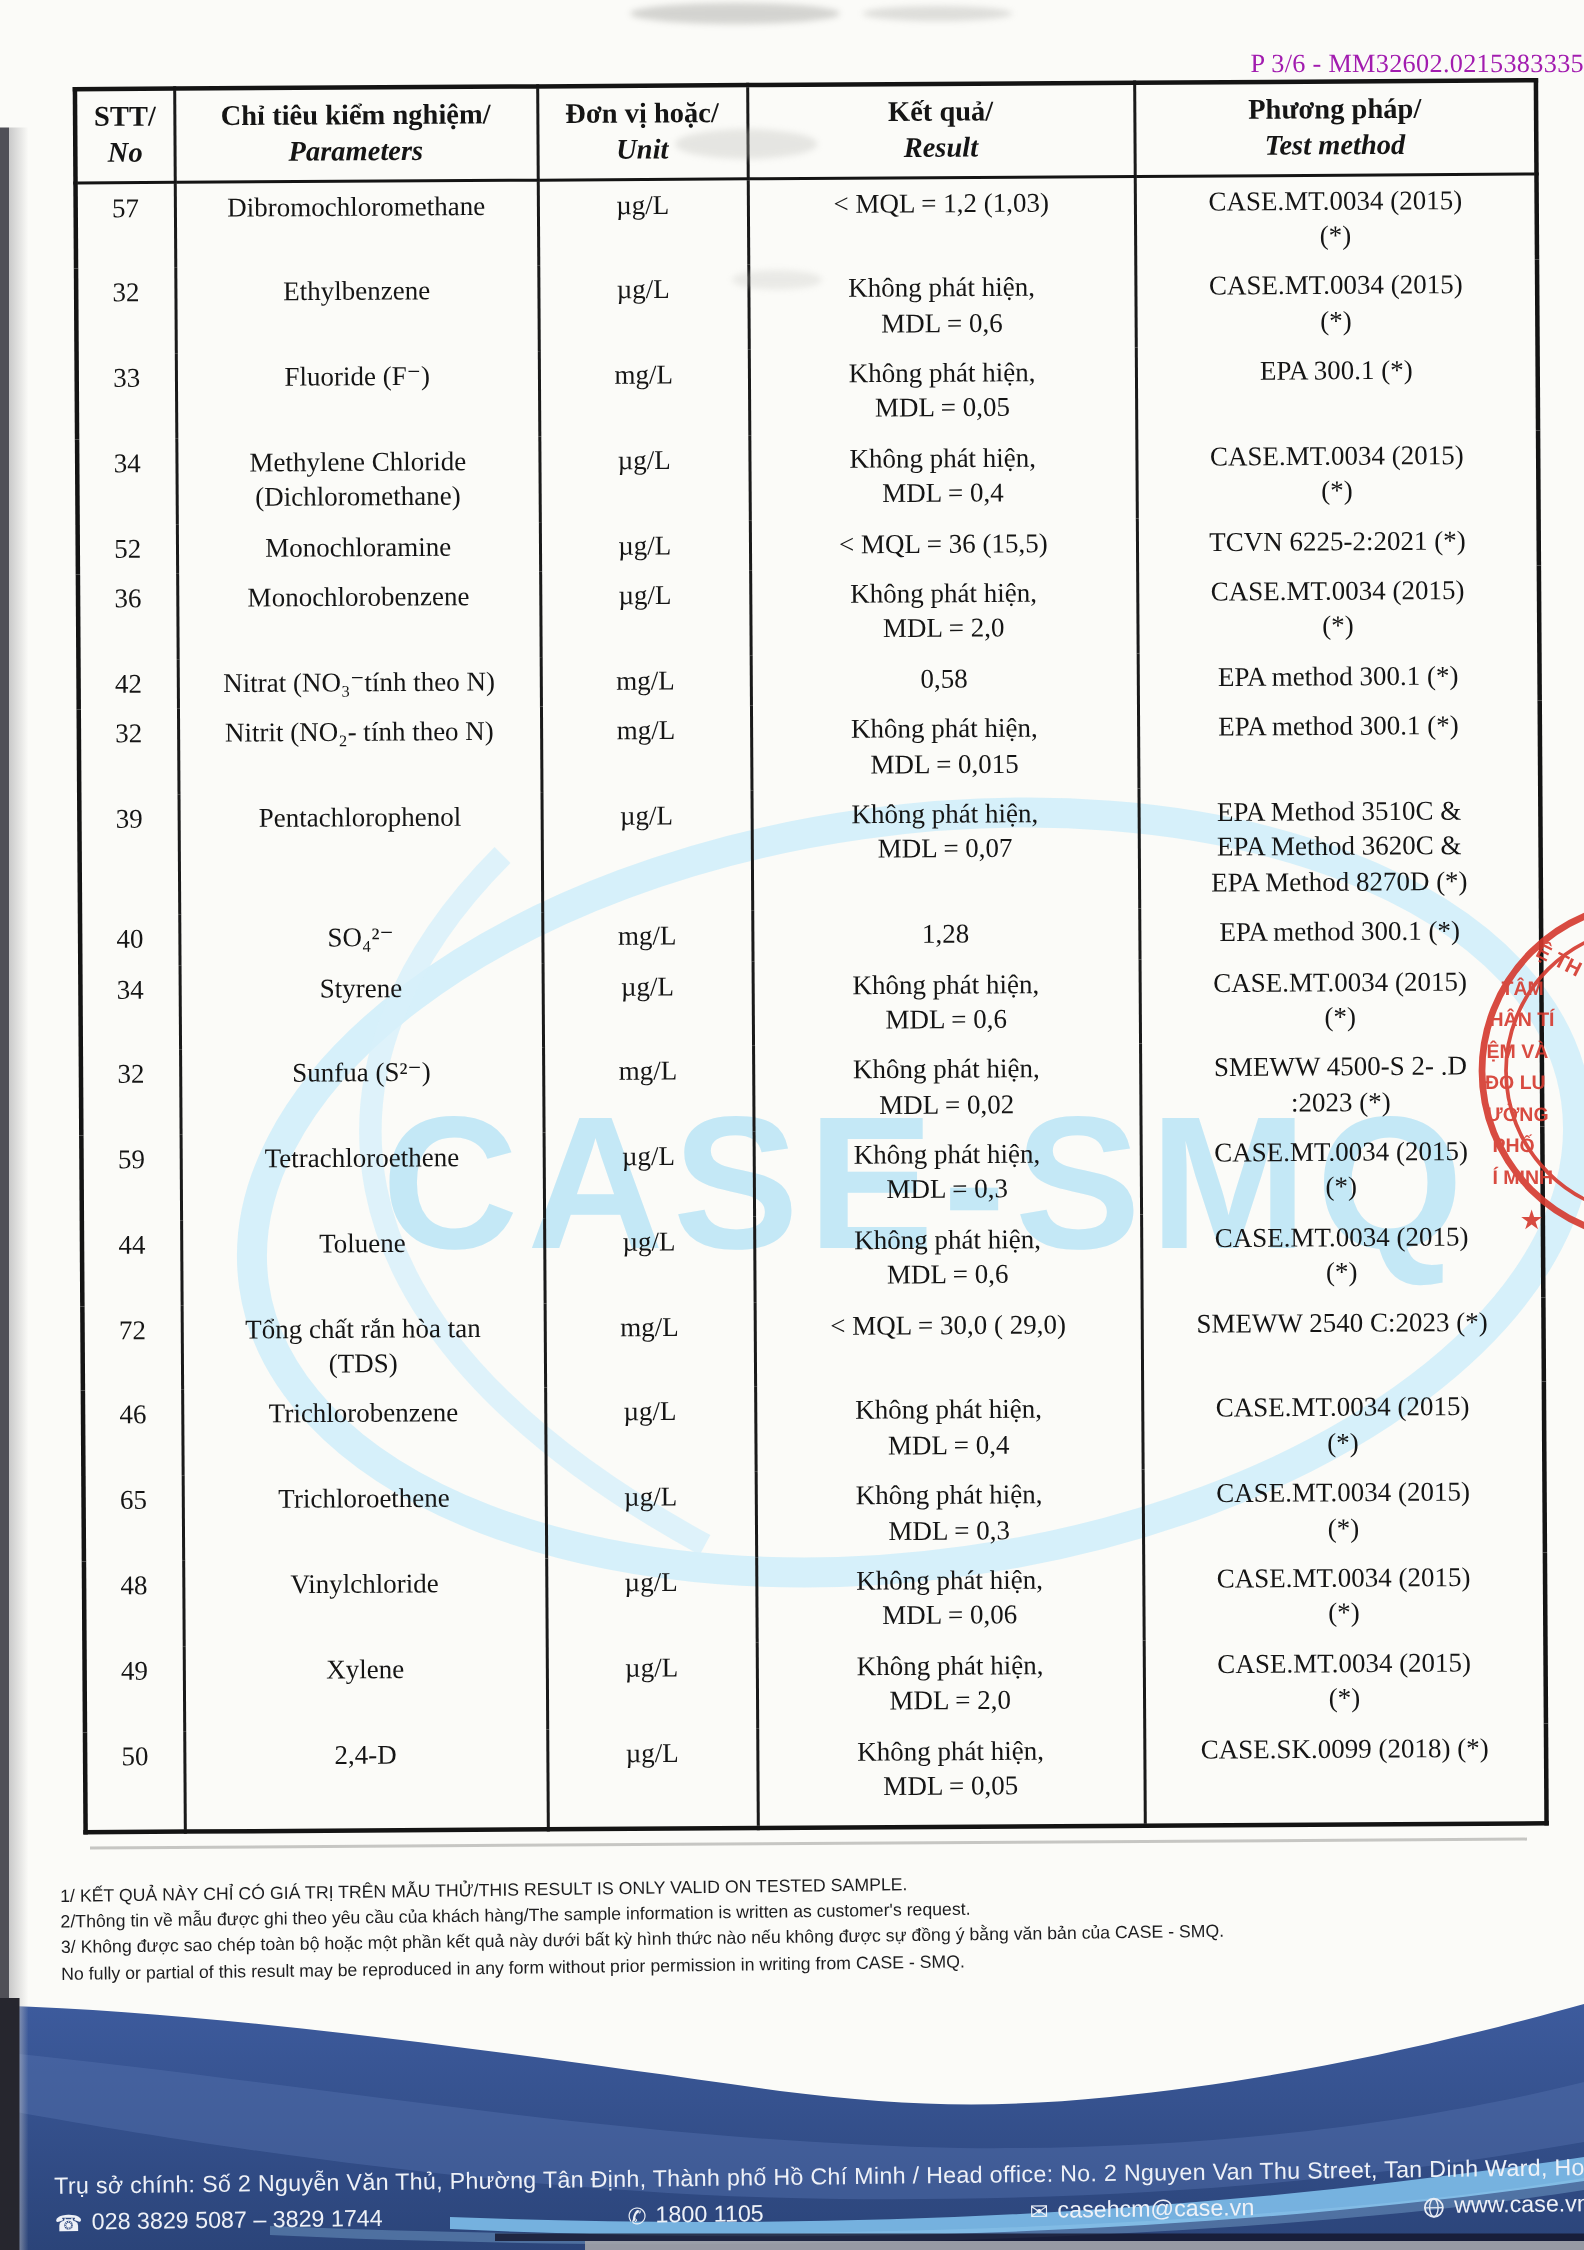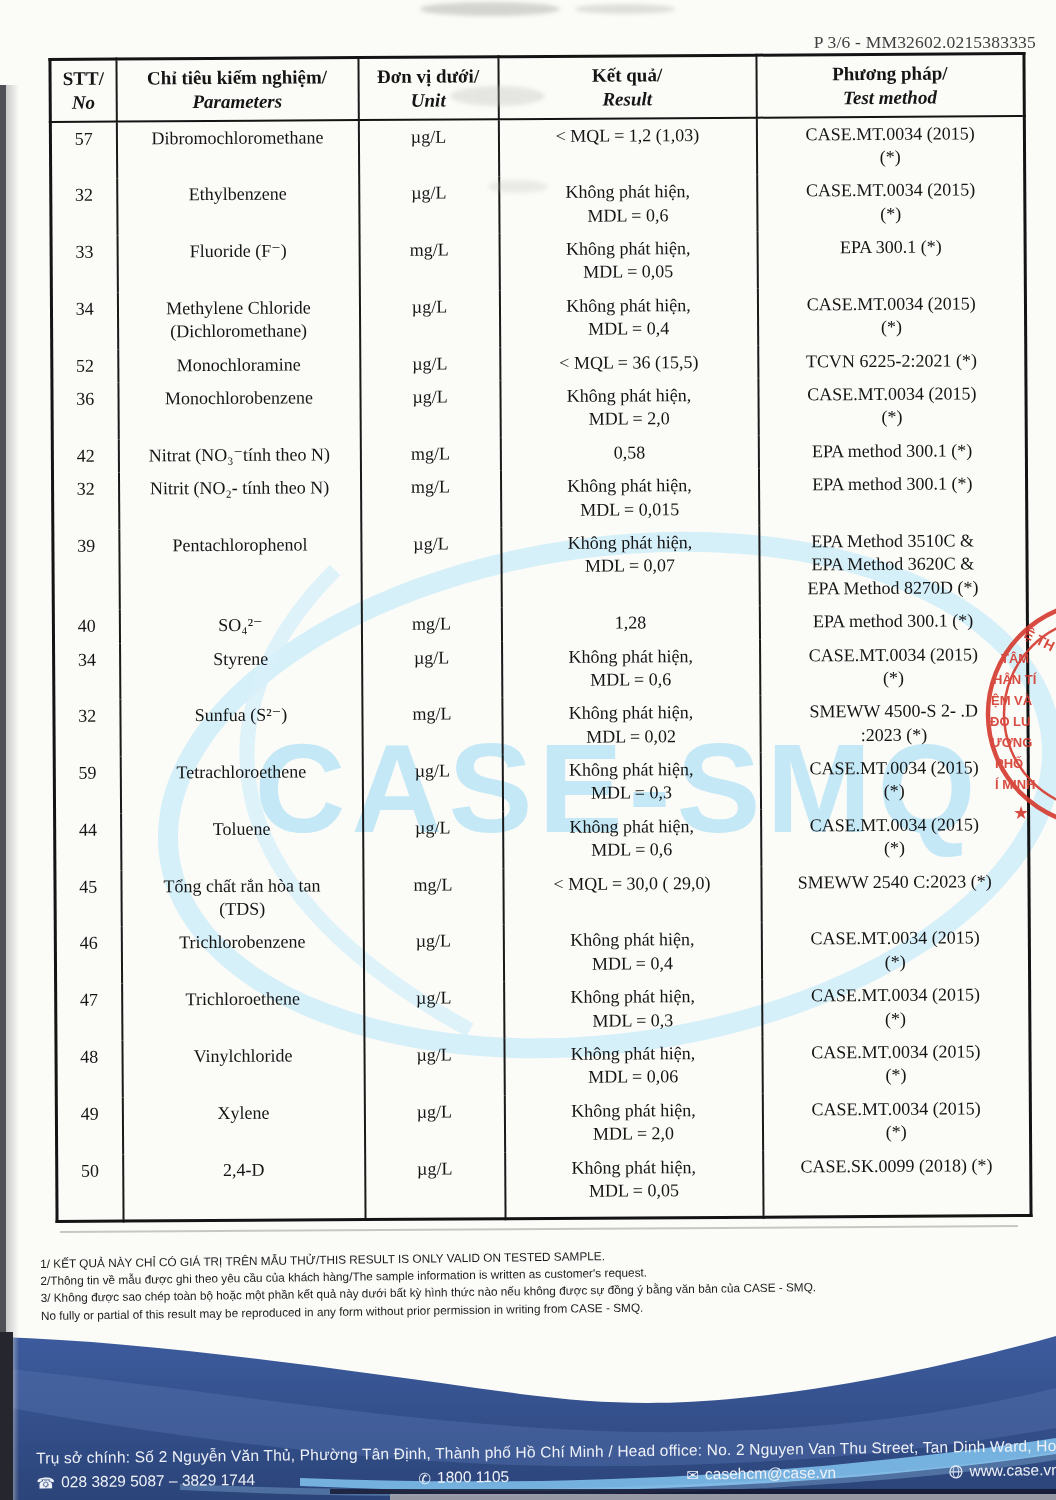--- a/index.html
+++ b/index.html
@@ -12,21 +12,21 @@
   .edge-gray{position:absolute;left:6px;top:85px;width:13px;height:1415px;
              background:linear-gradient(to right,#c9c9c9,rgba(255,255,255,0));z-index:6;}
 
   
   .smudge{position:absolute;border-radius:50%;filter:blur(2px);z-index:5;}
   .sm1{left:420px;top:2px;width:140px;height:14px;background:#9a9a96;opacity:.40;}
   .sm2{left:575px;top:4px;width:100px;height:10px;background:#a8a8a4;opacity:.35;}
   .sm3{left:450px;top:86px;width:95px;height:20px;background:#b5b5b0;opacity:.30;}
   .sm4{left:488px;top:180px;width:60px;height:13px;background:#b8b8b3;opacity:.25;}
 
-  .ref-header{position:absolute;top:32px;right:20px;font-size:17.5px;color:#404040;
+  .ref-header{position:absolute;top:32px;right:0;font-size:17.5px;color:#a21caf;
               letter-spacing:.2px;z-index:4;}
 
   
   .watermark{position:absolute;left:0;top:0;width:1056px;height:1500px;z-index:1;pointer-events:none;}
 
   
   .tblwrap{position:absolute;left:52px;top:55px;width:974px;z-index:2;
            transform:rotate(-0.35deg);transform-origin:50% 50%;}
   table.report{border-collapse:collapse;table-layout:fixed;width:974px;border:3px solid #141414;
                background:transparent;color:#151515;}
@@ -101,21 +101,21 @@
         <tr>
           <th>
             <div class="h1">STT/</div>
             <div class="h2">No</div>
           </th>
           <th>
             <div class="h1">Chỉ tiêu kiểm nghiệm/</div>
             <div class="h2">Parameters</div>
           </th>
           <th>
-            <div class="h1">Đơn vị dưới/</div>
+            <div class="h1">Đơn vị hoặc/</div>
             <div class="h2">Unit</div>
           </th>
           <th>
             <div class="h1">Kết quả/</div>
             <div class="h2">Result</div>
           </th>
           <th>
             <div class="h1">Phương pháp/</div>
             <div class="h2">Test method</div>
           </th>
@@ -376,21 +376,21 @@
               <div class="ln">Không phát hiện,</div>
               <div class="ln">MDL = 0,6</div>
             </td>
             <td>
               <div class="ln">CASE.MT.0034 (2015)</div>
               <div class="ln">(*)</div>
             </td>
           </tr>
           <tr>
             <td>
-              <div class="ln">45</div>
+              <div class="ln">72</div>
             </td>
             <td>
               <div class="ln">Tổng chất rắn hòa tan</div>
               <div class="ln">(TDS)</div>
             </td>
             <td>
               <div class="ln">mg/L</div>
             </td>
             <td>
               <div class="ln">&lt; MQL = 30,0 ( 29,0)</div>
@@ -413,21 +413,21 @@
               <div class="ln">Không phát hiện,</div>
               <div class="ln">MDL = 0,4</div>
             </td>
             <td>
               <div class="ln">CASE.MT.0034 (2015)</div>
               <div class="ln">(*)</div>
             </td>
           </tr>
           <tr>
             <td>
-              <div class="ln">47</div>
+              <div class="ln">65</div>
             </td>
             <td>
               <div class="ln">Trichloroethene</div>
             </td>
             <td>
               <div class="ln">µg/L</div>
             </td>
             <td>
               <div class="ln">Không phát hiện,</div>
               <div class="ln">MDL = 0,3</div>

